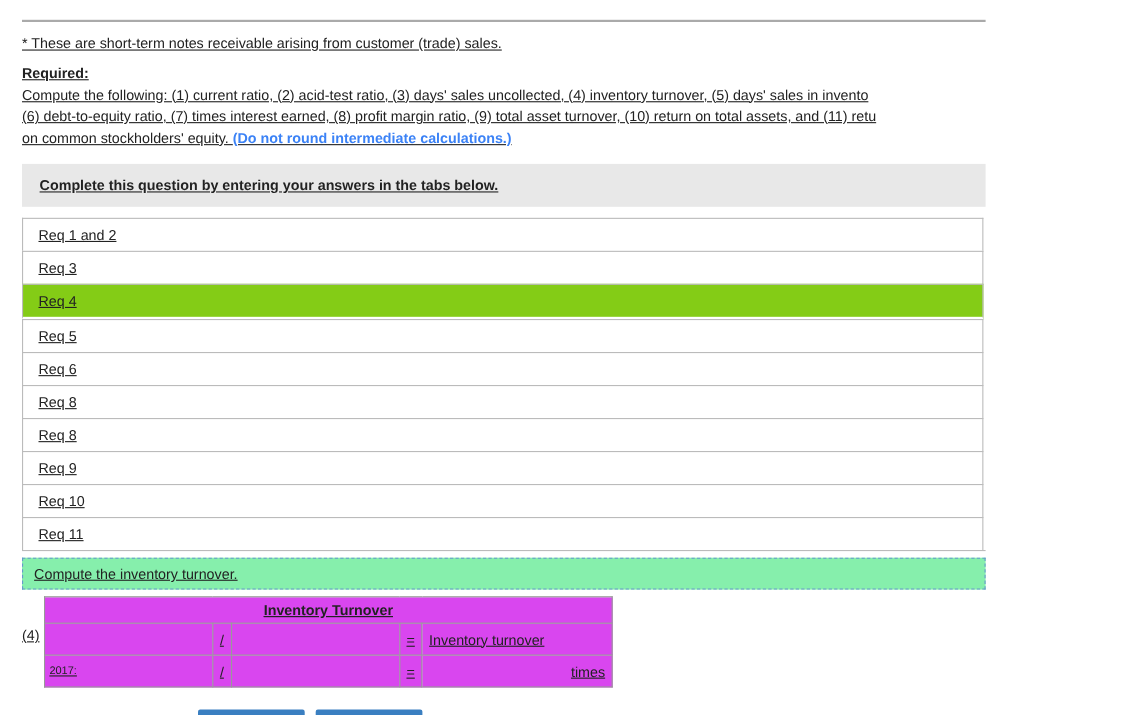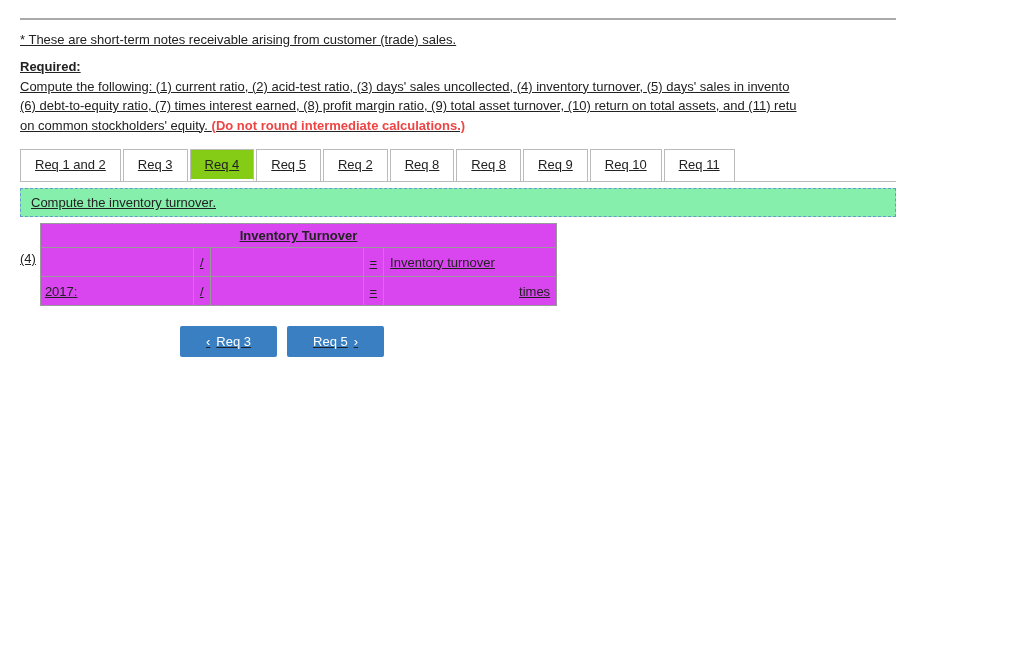--- a/index.html
+++ b/index.html
@@ -23,33 +23,33 @@
     }
     .required-section {
       margin-bottom: 14px;
       font-size: 13px;
       line-height: 1.5;
     }
     .required-section .required-label {
       font-weight: bold;
     }
     .orange-text {
-      color: #ef4444;
+      color: #3b82f6;
       font-weight: bold;
     }
     .complete-banner {
       background: #e8e8e8;
       padding: 12px 16px;
       font-weight: bold;
       font-size: 13px;
       margin-bottom: 0;
     }
     .tabs-row {
       display: flex;
-      flex-direction: row;
+      flex-direction: column;
       border-bottom: 1px solid #bbb;
       margin-top: 10px;
       background: #fff;
     }
     .tab {
       padding: 7px 14px;
       font-size: 13px;
       border: 1px solid #bbb;
       border-bottom: none;
       margin-right: 2px;
@@ -180,27 +180,30 @@
     <span>* These are short-term notes receivable arising from customer (trade) sales.</span>
   </div>
 
   <div class="required-section">
     <span class="required-label">Required:</span><br>
     <span>Compute the following: (1) current ratio, (2) acid-test ratio, (3) days' sales uncollected, (4) inventory turnover, (5) days' sales in invento<br>
     (6) debt-to-equity ratio, (7) times interest earned, (8) profit margin ratio, (9) total asset turnover, (10) return on total assets, and (11) retu<br>
     on common stockholders' equity. <span class="orange-text">(Do not round intermediate calculations.)</span></span>
   </div>
 
+  <div class="complete-banner">
+    <span>Complete this question by entering your answers in the tabs below.</span>
+  </div>
 
   <div class="tabs-row">
     <div class="tab">Req 1 and 2</div>
     <div class="tab">Req 3</div>
     <div class="tab active">Req 4</div>
     <div class="tab">Req 5</div>
-    <div class="tab">Req 2</div>
+    <div class="tab">Req 6</div>
     <div class="tab">Req 8</div>
     <div class="tab">Req 8</div>
     <div class="tab">Req 9</div>
     <div class="tab">Req 10</div>
     <div class="tab">Req 11</div>
   </div>
 
   <div class="instruction-bar">
     <span>Compute the inventory turnover.</span>
   </div>
@@ -224,21 +227,21 @@
               <input type="text" style="">
             </td>
             <td class="equals-cell">=</td>
             <td class="result-cell">
               <span>Inventory turnover</span>
             </td>
           </tr>
           <tr>
             <td class="input-cell" style="display: table-cell; align-items: center; padding: 0px;">
                 <div style="display: flex; align-items: center;">
-                  <span style="font-size: 13px; padding-right: 4px; padding-left: 4px; white-space: nowrap;">2017:</span>
+                  <span style="font-size: 10px; padding-right: 4px; padding-left: 4px; white-space: nowrap;">2017:</span>
                   <input type="text" style="border: none; outline: none; width: 100px; height: 22px; font-size: 13px;">
                 </div>
               </td>
             <td class="slash-cell">/</td>
             <td class="input-cell">
               <input type="text" style="">
             </td>
             <td class="equals-cell">=</td>
             <td class="result-cell">
               <div class="result-cell-inner">

